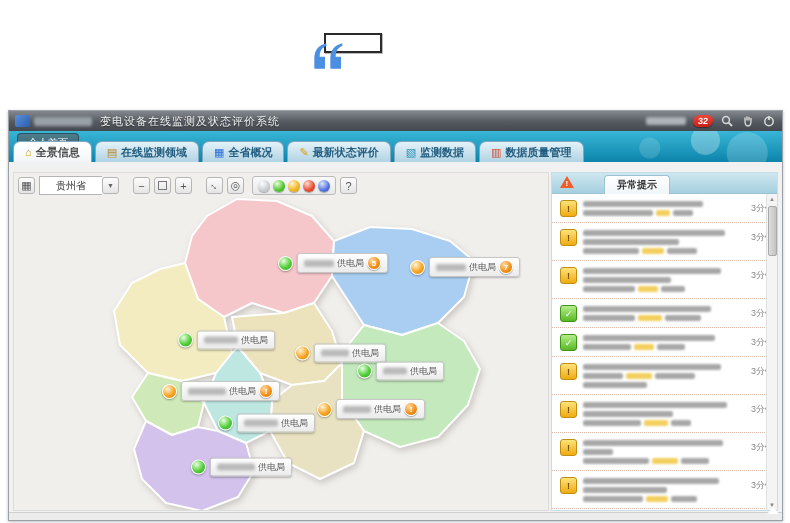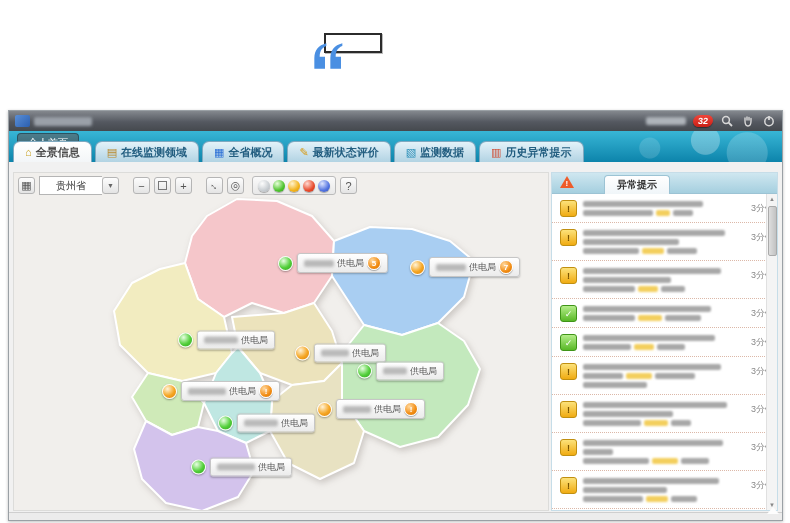--- a/index.html
+++ b/index.html
@@ -125,20 +125,21 @@
       <path fill="#4a8fe2" d="M44 2 C32 5 26 13 26 24 L26 40 L42 40 L42 22 L34 22 C34 13 38 8 44 6 Z"></path>
     </svg>
   </div>
 </div>
 
 <div class="window">
 
   <div class="titlebar">
     <span class="logo"></span>
     <span class="blur org-blur"></span>
+    <span class="app-title">变电设备在线监测及状态评价系统</span>
     <div class="tb-right">
       <span class="blur user-blur"></span>
       <span class="badge-red">32</span>
       <span class="tb-ico">
         <svg width="12" height="12" viewBox="0 0 12 12">
             <circle cx="5" cy="5" r="3.4" fill="none" stroke="#d8d8d8" stroke-width="1.5"></circle>
             <line x1="7.6" y1="7.6" x2="11" y2="11" stroke="#d8d8d8" stroke-width="1.8"></line>
           </svg>
       </span>
       <span class="tb-ico">
@@ -173,21 +174,21 @@
         <div class="tab">
           <span class="ticon icon-eval">✎</span>
           <span>最新状态评价</span>
         </div>
         <div class="tab">
           <span class="ticon icon-overview">▧</span>
           <span>监测数据</span>
         </div>
         <div class="tab">
           <span class="ticon icon-quality">▥</span>
-          <span>历史异常提示</span>
+          <span>数据质量管理</span>
         </div>
       </div>
   </div>
 
   <div class="content">
 
     <div class="map-panel">
       <div class="map-toolbar">
         <span class="tb-btn">▦</span>
         <span class="province">

